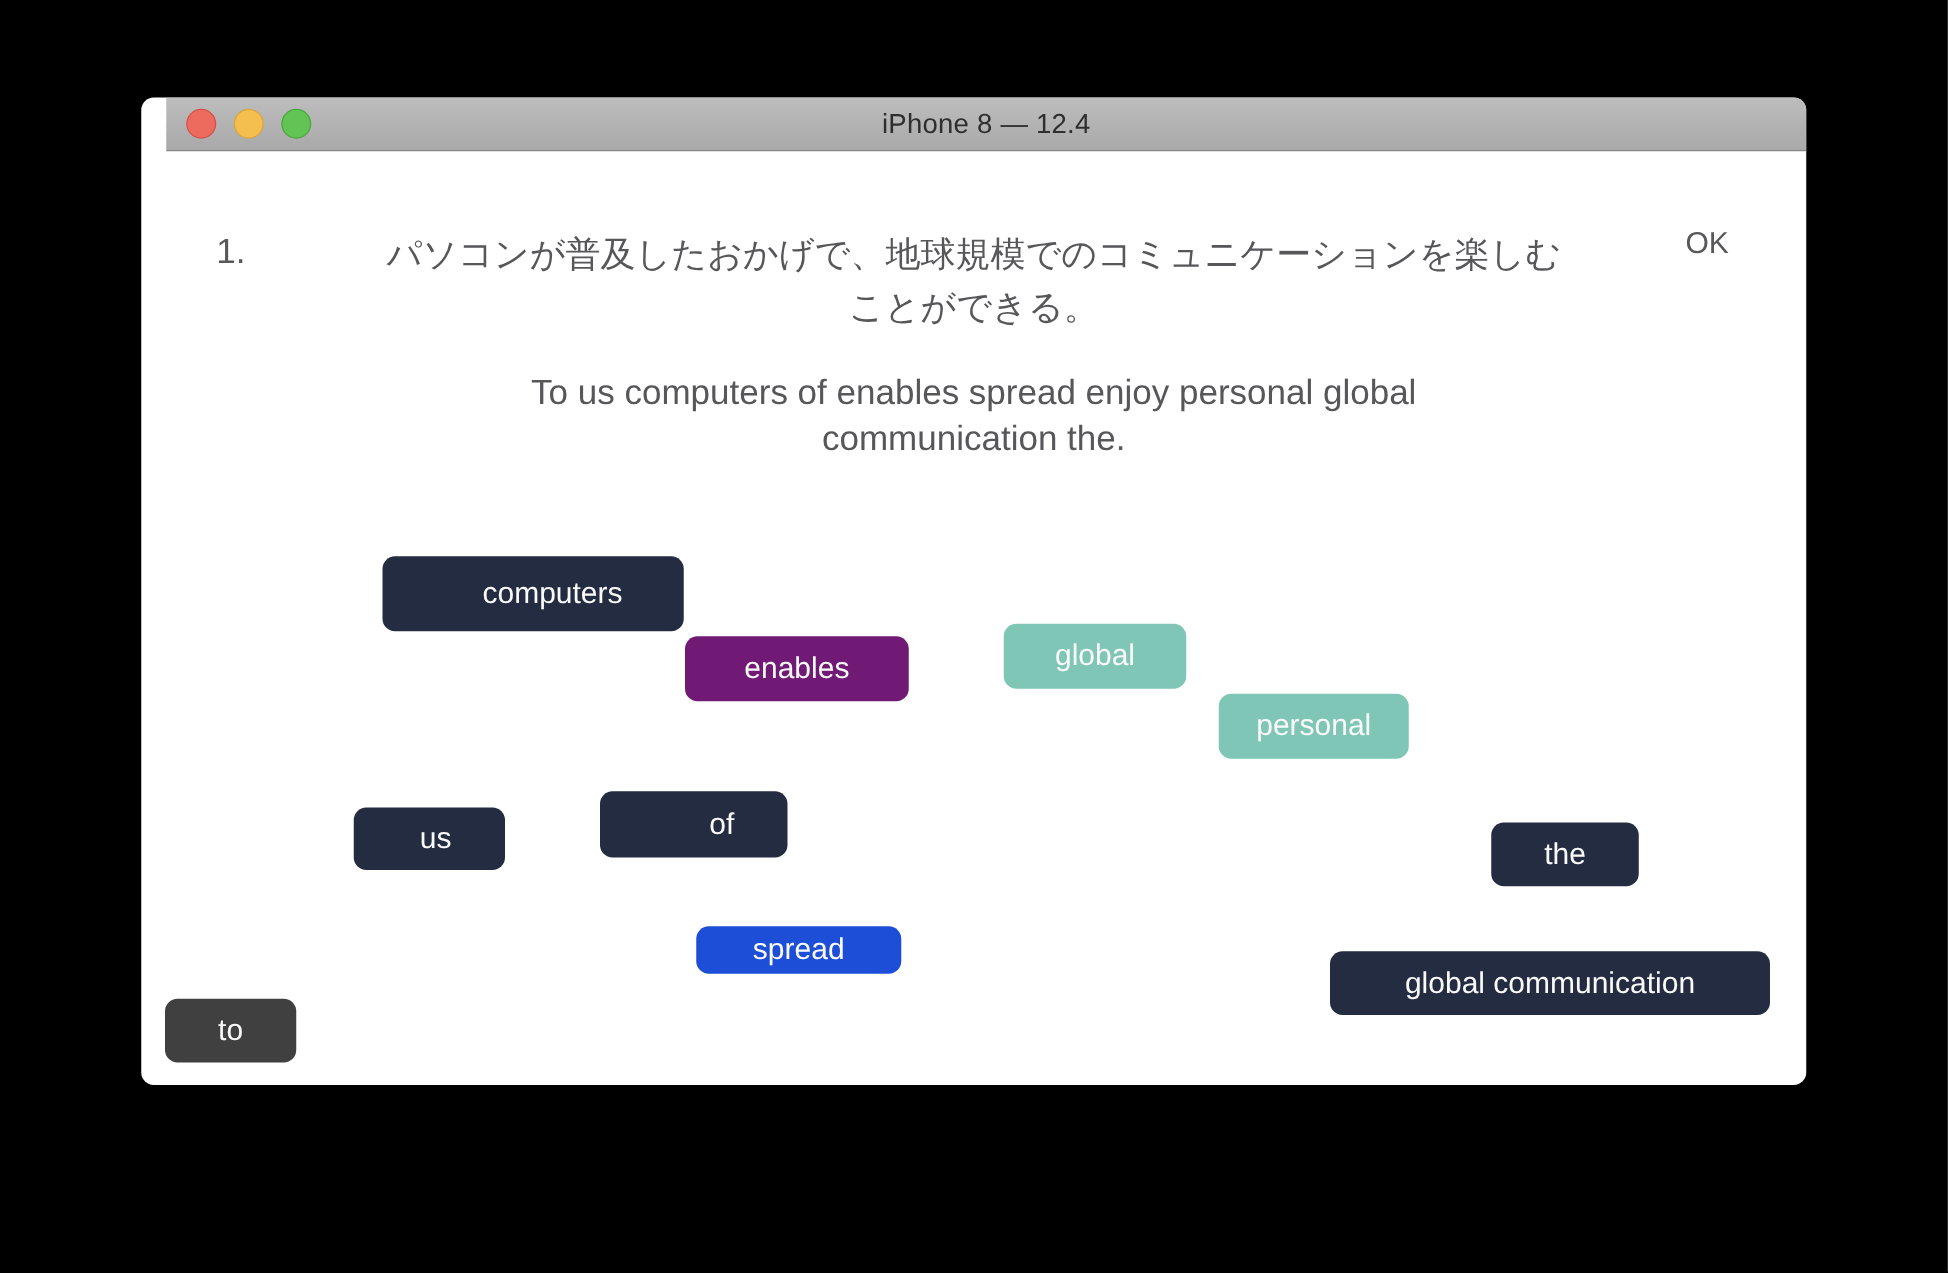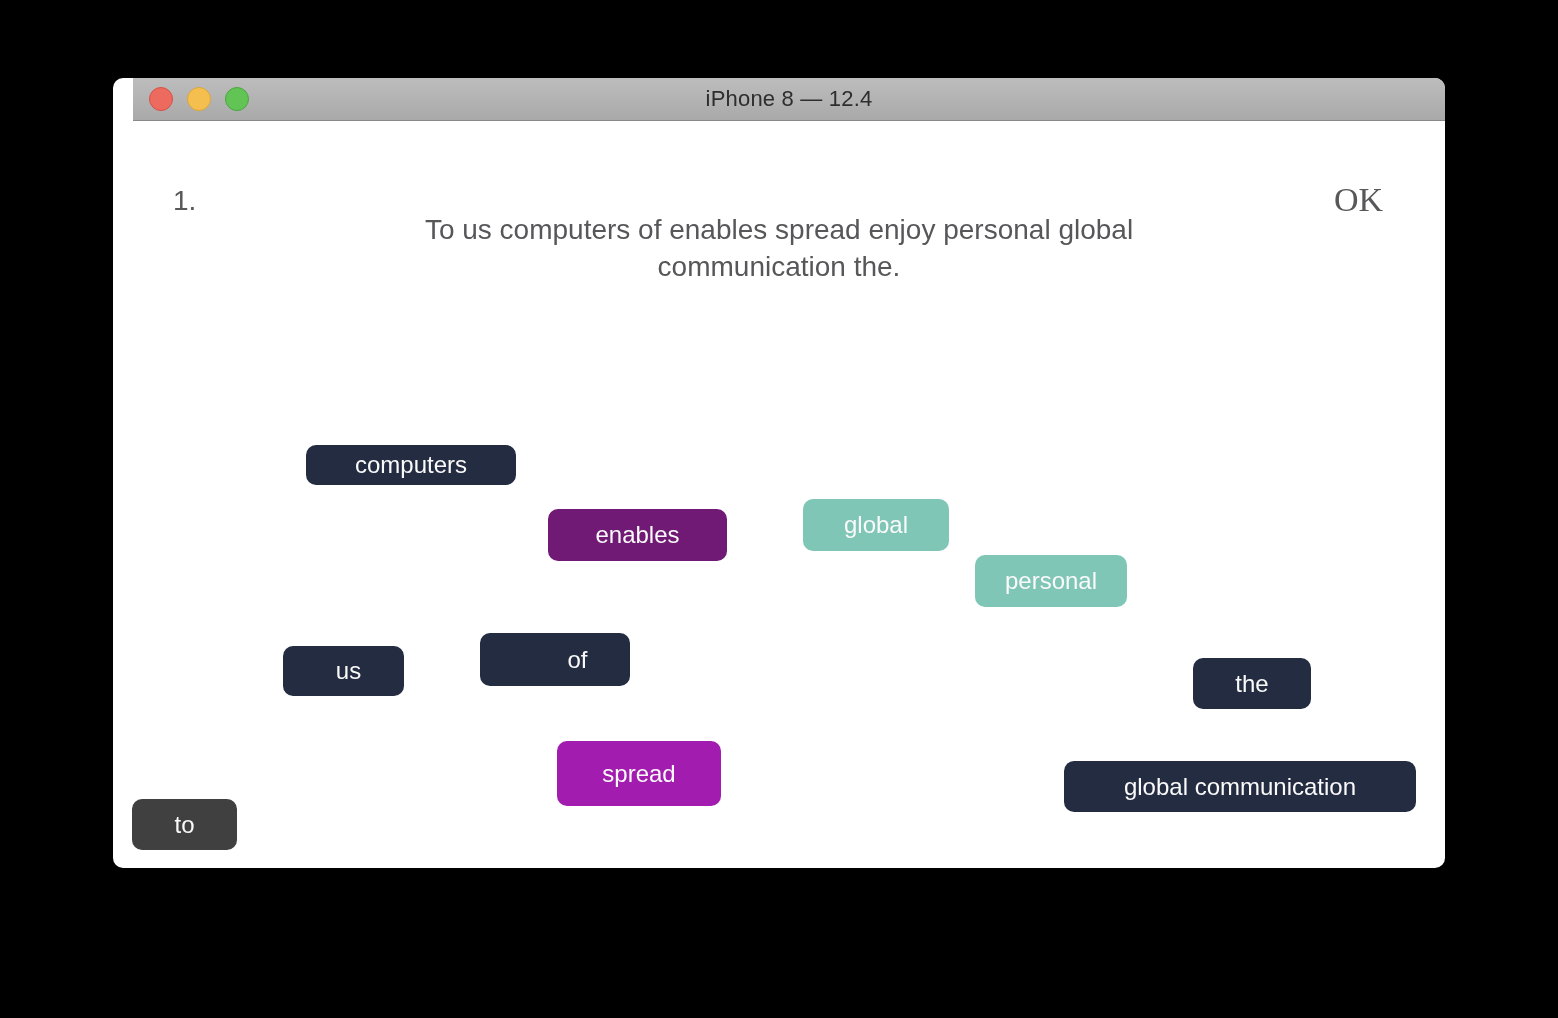--- a/index.html
+++ b/index.html
@@ -76,27 +76,27 @@
     position: absolute;
     left: 60px;
     top: 64px;
     font-size: 28px;
     color: #58585a;
   }
   .ok-button {
     position: absolute;
     right: 62px;
     top: 60px;
-    font-size: 34px;
+    font-size: 24px;
     color: #58585a;
     background: none;
     border: none;
     padding: 0;
     cursor: pointer;
-    font-family: Liberation Serif, serif;
+    font-family: Liberation Sans, sans-serif;
   }
   .jp-prompt {
     margin: 0 auto;
     max-width: 1030px;
     text-align: center;
     font-size: 28px;
     line-height: 42px;
     color: #57575a;
   }
   .en-scrambled {
@@ -139,35 +139,39 @@
         <button class="light green"></button>
       </div>
       <span class="title">iPhone 8 — 12.4</span>
     </div>
 
     <div class="content">
 
       <div class="heading">
         <span class="q-number">1.</span>
         <button class="ok-button">OK</button>
+        <div class="jp-prompt">
+          <div>パソコンが普及したおかげで、地球規模でのコミュニケーションを楽しむ</div>
+          <div>ことができる。</div>
+        </div>
       </div>
 
       <div class="en-scrambled">
         <div>To us computers of enables spread enjoy personal global</div>
         <div>communication the.</div>
       </div>
 
       <div class="chips-layer">
-          <div class="chip" style="left: 193px; top: 324px; width: 210px; height: 40px; background: rgb(36, 44, 65);">computers</div>
+          <div class="chip" style="left: 193px; top: 324px; width: 210px; height: 60px; background: rgb(36, 44, 65); padding-left: 31px;">computers</div>
           <div class="chip" style="left: 435px; top: 388px; width: 179px; height: 52px; background: #701a75;">enables</div>
           <div class="chip" style="left: 690px; top: 378px; width: 146px; height: 52px; background: rgb(127, 198, 183);">global</div>
           <div class="chip" style="left: 862px; top: 434px; width: 152px; height: 52px; background: rgb(127, 198, 183);">personal</div>
           <div class="chip" style="left: 170px; top: 525px; width: 111px; height: 50px; background: rgb(36, 44, 65); padding-left: 10px;">us</div>
           <div class="chip" style="left: 367px; top: 512px; width: 105px; height: 53px; background: rgb(36, 44, 65); padding-left: 45px;">of</div>
           <div class="chip" style="left: 1080px; top: 537px; width: 118px; height: 51px; background: rgb(36, 44, 65);">the</div>
-          <div class="chip" style="left: 444px; top: 620px; width: 164px; height: 65px; background: #a21caf;">spread</div>
+          <div class="chip" style="left: 444px; top: 620px; width: 164px; height: 38px; background: #1d4ed8;">spread</div>
           <div class="chip" style="left: 951px; top: 640px; width: 352px; height: 51px; background: rgb(36, 44, 65);">global communication</div>
           <div class="chip" style="left: 19px; top: 678px; width: 105px; height: 51px; background: #404040;">to</div>
         </div>
 
     </div>
   </div>
 </div>
 
 </body></html>

